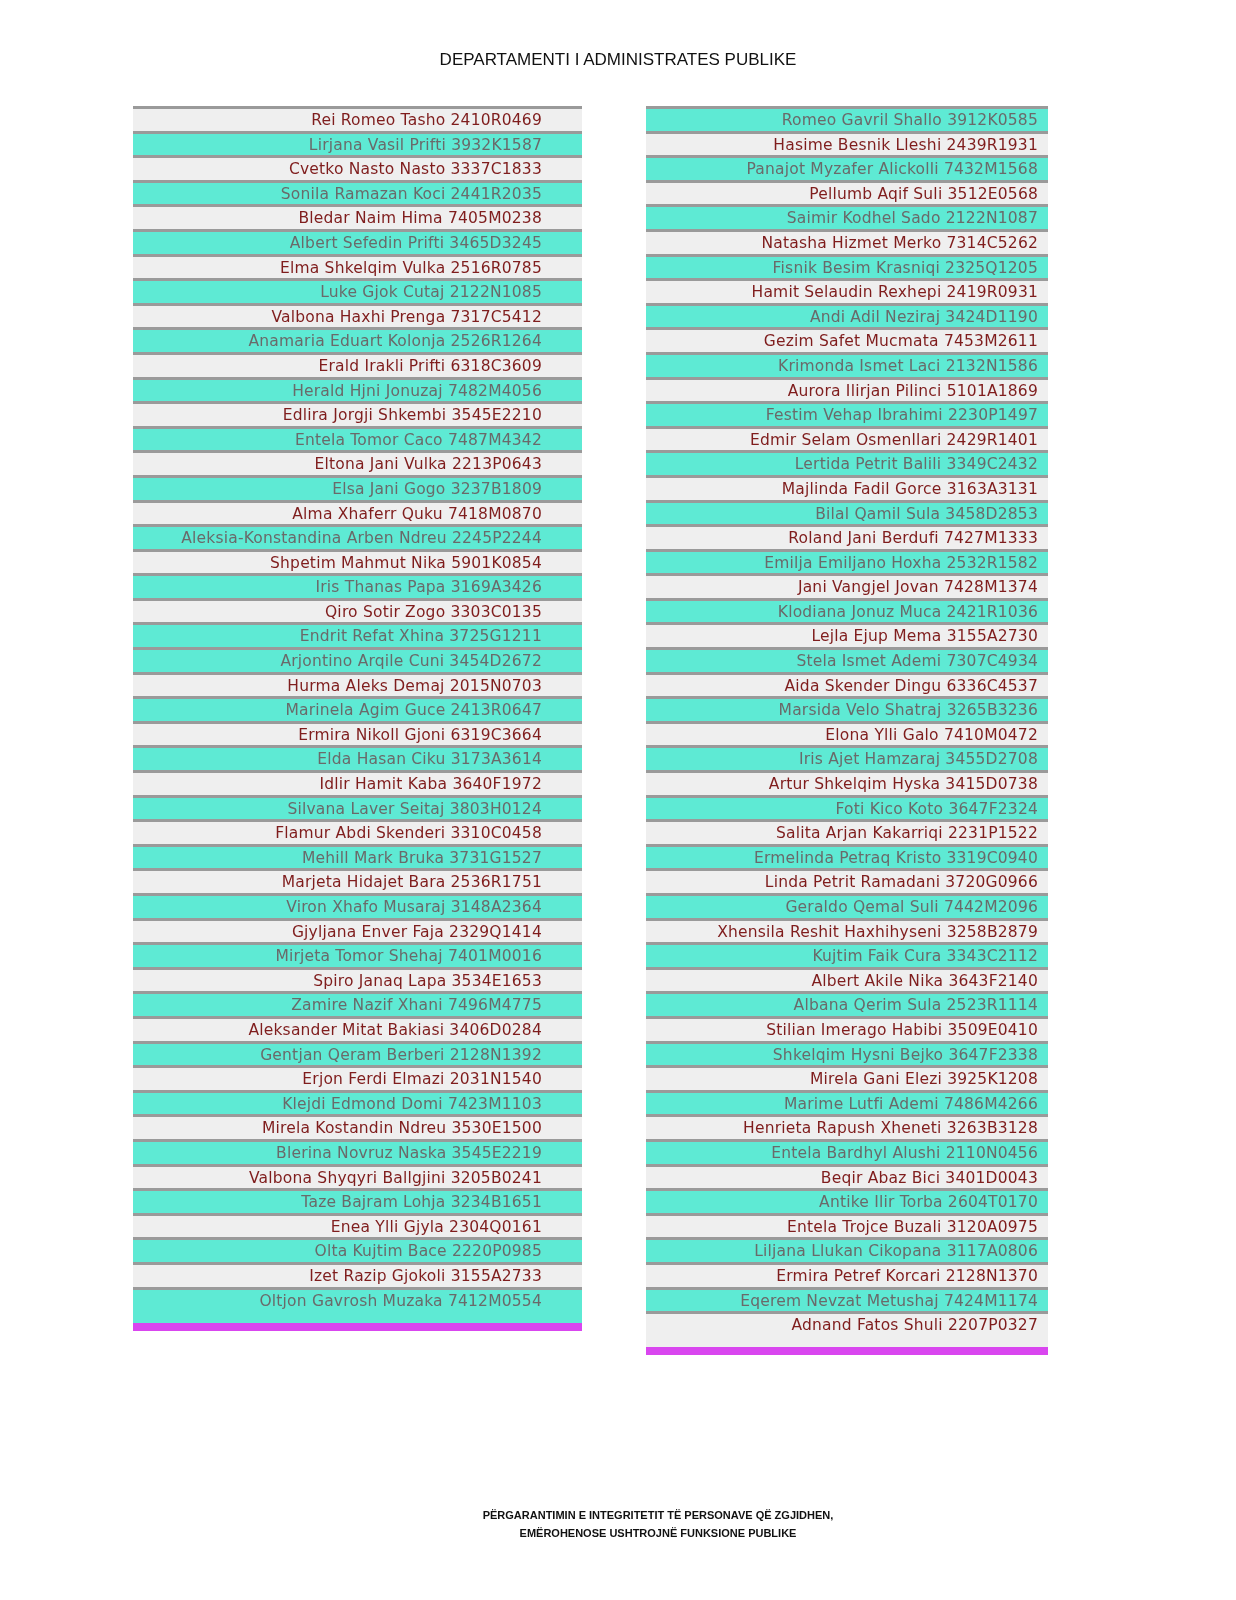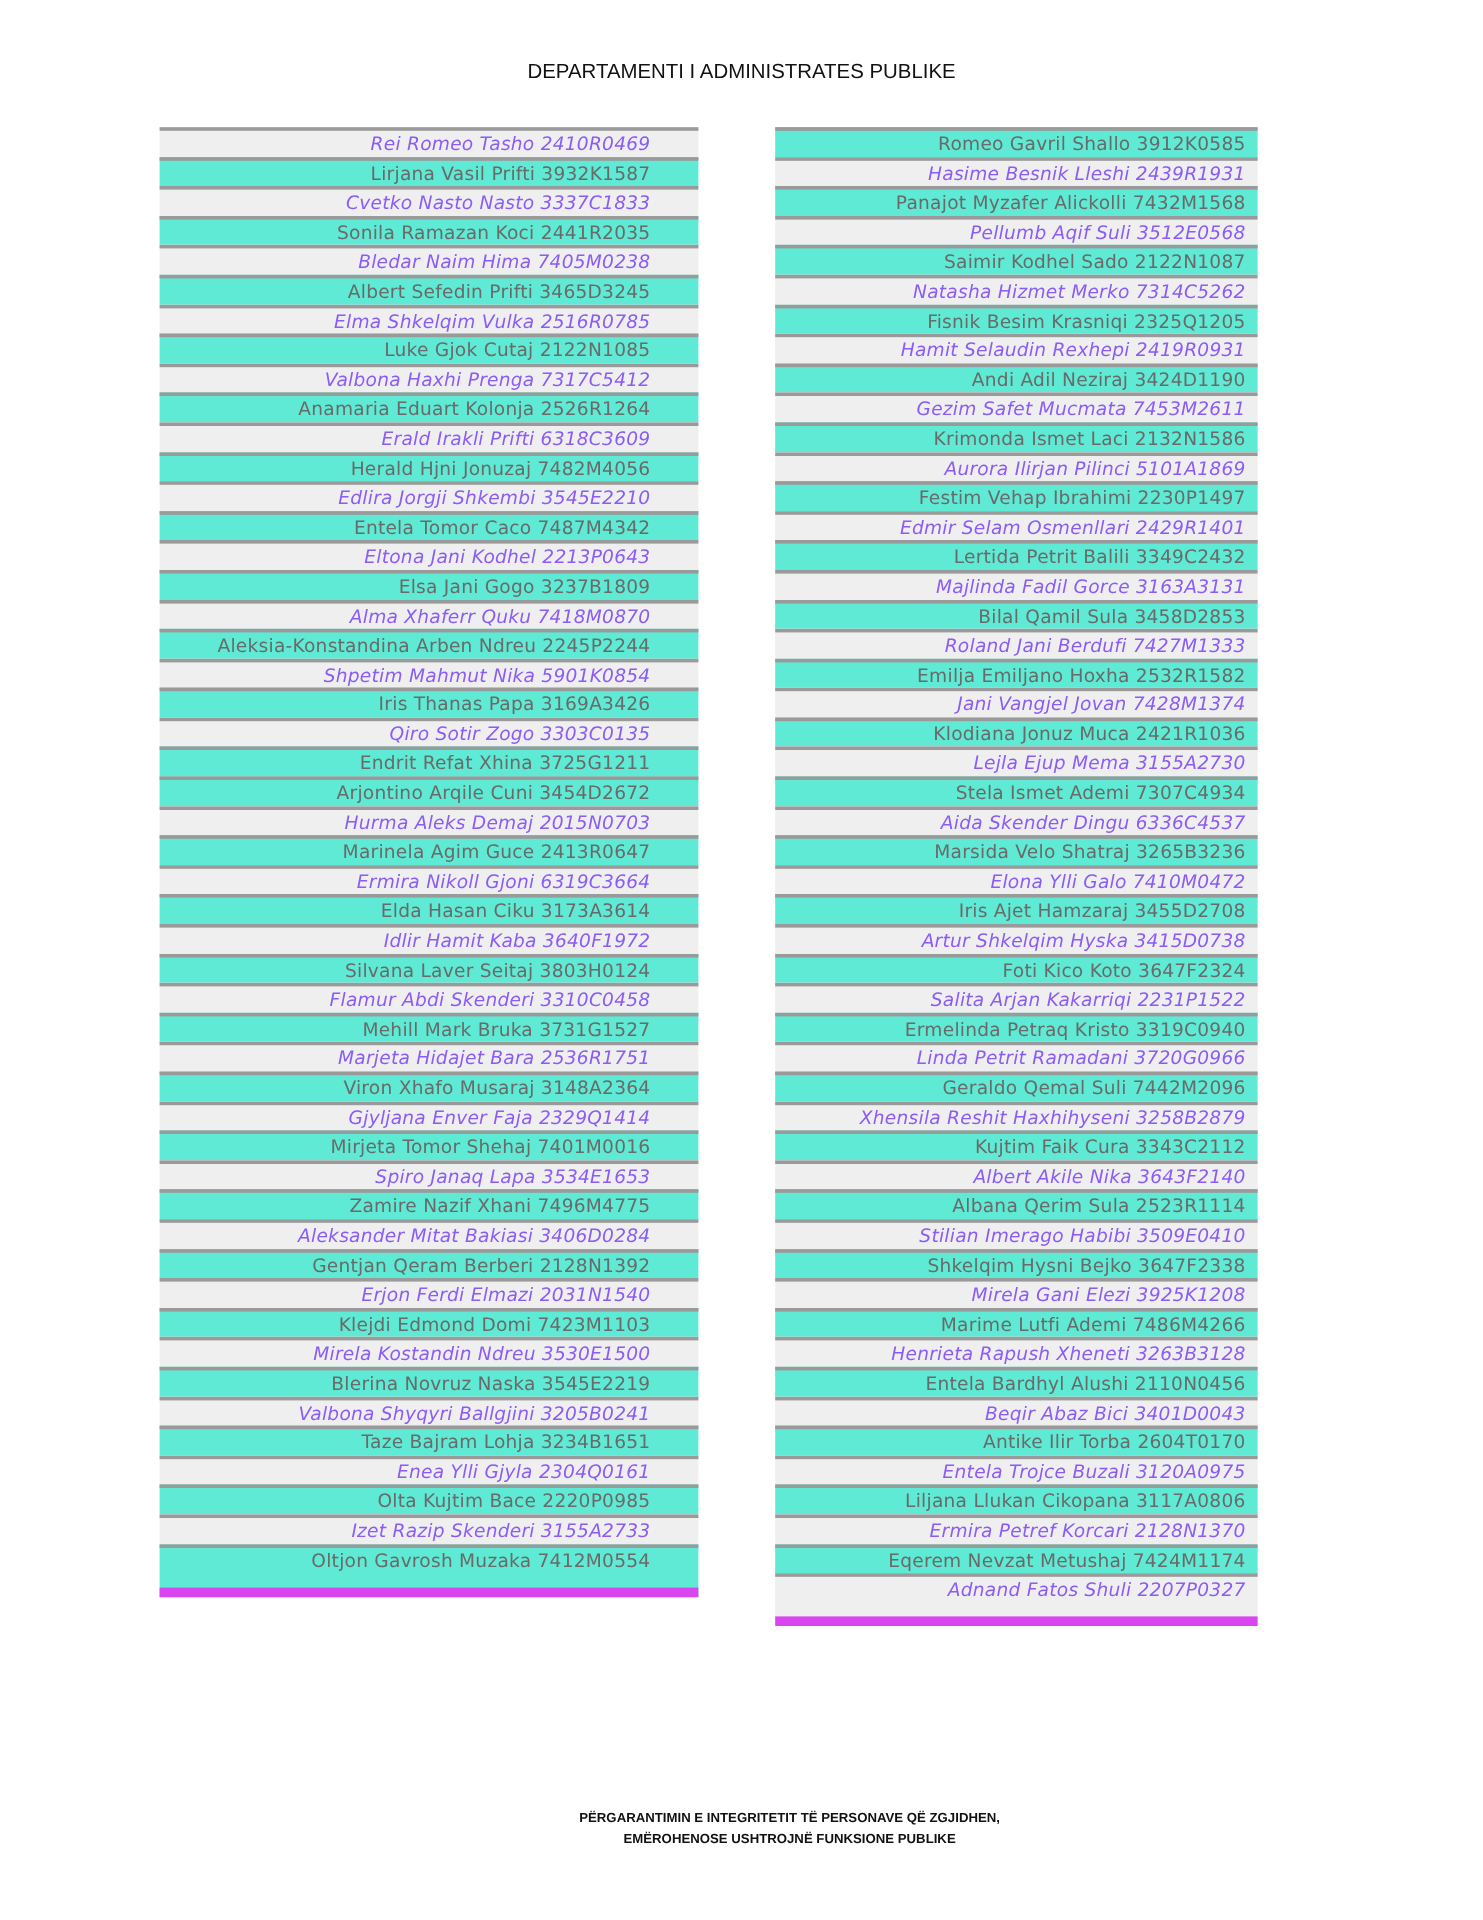--- a/index.html
+++ b/index.html
@@ -7,21 +7,21 @@
          font-family: "DejaVu Sans", "Liberation Sans", sans-serif; }
   .title { position: absolute; top: 50px; left: 0; width: 1236px; text-align: center;
            font-family: "Liberation Sans", sans-serif; font-size: 17px; color: #111; letter-spacing: 0px; }
   .col { position: absolute; top: 106px; }
   .col.left { left: 133px; width: 449px; }
   .col.right { left: 646px; width: 402px; }
   .row { height: 24.6px; border-top: 3px solid #9a9a9a; box-sizing: border-box;
          text-align: right; padding-right: 40px; font-size: 15.5px; line-height: 22px;
          white-space: nowrap; overflow: hidden; letter-spacing: 0.2px; }
   .col.right .row { padding-right: 10px; }
-  .row.shaded { background: #efefef; color: #8b5cf6; font-style: italic; }
+  .row.shaded { background: #efefef; color: #7f1d1d; }
   .row.plain { background: #5eead4; color: #6a6a6a; }
   .col .row:last-child { border-bottom: 8px solid #d946ef; height: 44px; }
   .footer { position: absolute; top: 1506px; left: 0; width: 1236px; text-align: center;
             font-family: "Liberation Sans", sans-serif; font-size: 11px; font-weight: bold;
             color: #111; line-height: 18px; padding-left: 40px; }
 </style>
 </head>
 <body>
 
 <div class="title">DEPARTAMENTI I ADMINISTRATES PUBLIKE</div>
@@ -34,21 +34,21 @@
     <div class="row shaded">Bledar Naim Hima 7405M0238</div>
     <div class="row plain">Albert Sefedin Prifti 3465D3245</div>
     <div class="row shaded">Elma Shkelqim Vulka 2516R0785</div>
     <div class="row plain">Luke Gjok Cutaj 2122N1085</div>
     <div class="row shaded">Valbona Haxhi Prenga 7317C5412</div>
     <div class="row plain">Anamaria Eduart Kolonja 2526R1264</div>
     <div class="row shaded">Erald Irakli Prifti 6318C3609</div>
     <div class="row plain">Herald Hjni Jonuzaj 7482M4056</div>
     <div class="row shaded">Edlira Jorgji Shkembi 3545E2210</div>
     <div class="row plain">Entela Tomor Caco 7487M4342</div>
-    <div class="row shaded">Eltona Jani Kodhel 2213P0643</div>
+    <div class="row shaded">Eltona Jani Vulka 2213P0643</div>
     <div class="row plain">Elsa Jani Gogo 3237B1809</div>
     <div class="row shaded">Alma Xhaferr Quku 7418M0870</div>
     <div class="row plain">Aleksia-Konstandina Arben Ndreu 2245P2244</div>
     <div class="row shaded">Shpetim Mahmut Nika 5901K0854</div>
     <div class="row plain">Iris Thanas Papa 3169A3426</div>
     <div class="row shaded">Qiro Sotir Zogo 3303C0135</div>
     <div class="row plain">Endrit Refat Xhina 3725G1211</div>
     <div class="row plain">Arjontino Arqile Cuni 3454D2672</div>
     <div class="row shaded">Hurma Aleks Demaj 2015N0703</div>
     <div class="row plain">Marinela Agim Guce 2413R0647</div>
@@ -67,21 +67,21 @@
     <div class="row shaded">Aleksander Mitat Bakiasi 3406D0284</div>
     <div class="row plain">Gentjan Qeram Berberi 2128N1392</div>
     <div class="row shaded">Erjon Ferdi Elmazi 2031N1540</div>
     <div class="row plain">Klejdi Edmond Domi 7423M1103</div>
     <div class="row shaded">Mirela Kostandin Ndreu 3530E1500</div>
     <div class="row plain">Blerina Novruz Naska 3545E2219</div>
     <div class="row shaded">Valbona Shyqyri Ballgjini 3205B0241</div>
     <div class="row plain">Taze Bajram Lohja 3234B1651</div>
     <div class="row shaded">Enea Ylli Gjyla 2304Q0161</div>
     <div class="row plain">Olta Kujtim Bace 2220P0985</div>
-    <div class="row shaded">Izet Razip Skenderi 3155A2733</div>
+    <div class="row shaded">Izet Razip Gjokoli 3155A2733</div>
     <div class="row plain">Oltjon Gavrosh Muzaka 7412M0554</div>
   </div>
 <div class="col right" id="right-col">
     <div class="row plain">Romeo Gavril Shallo 3912K0585</div>
     <div class="row shaded">Hasime Besnik Lleshi 2439R1931</div>
     <div class="row plain">Panajot Myzafer Alickolli 7432M1568</div>
     <div class="row shaded">Pellumb Aqif Suli 3512E0568</div>
     <div class="row plain">Saimir Kodhel Sado 2122N1087</div>
     <div class="row shaded">Natasha Hizmet Merko 7314C5262</div>
     <div class="row plain">Fisnik Besim Krasniqi 2325Q1205</div>

